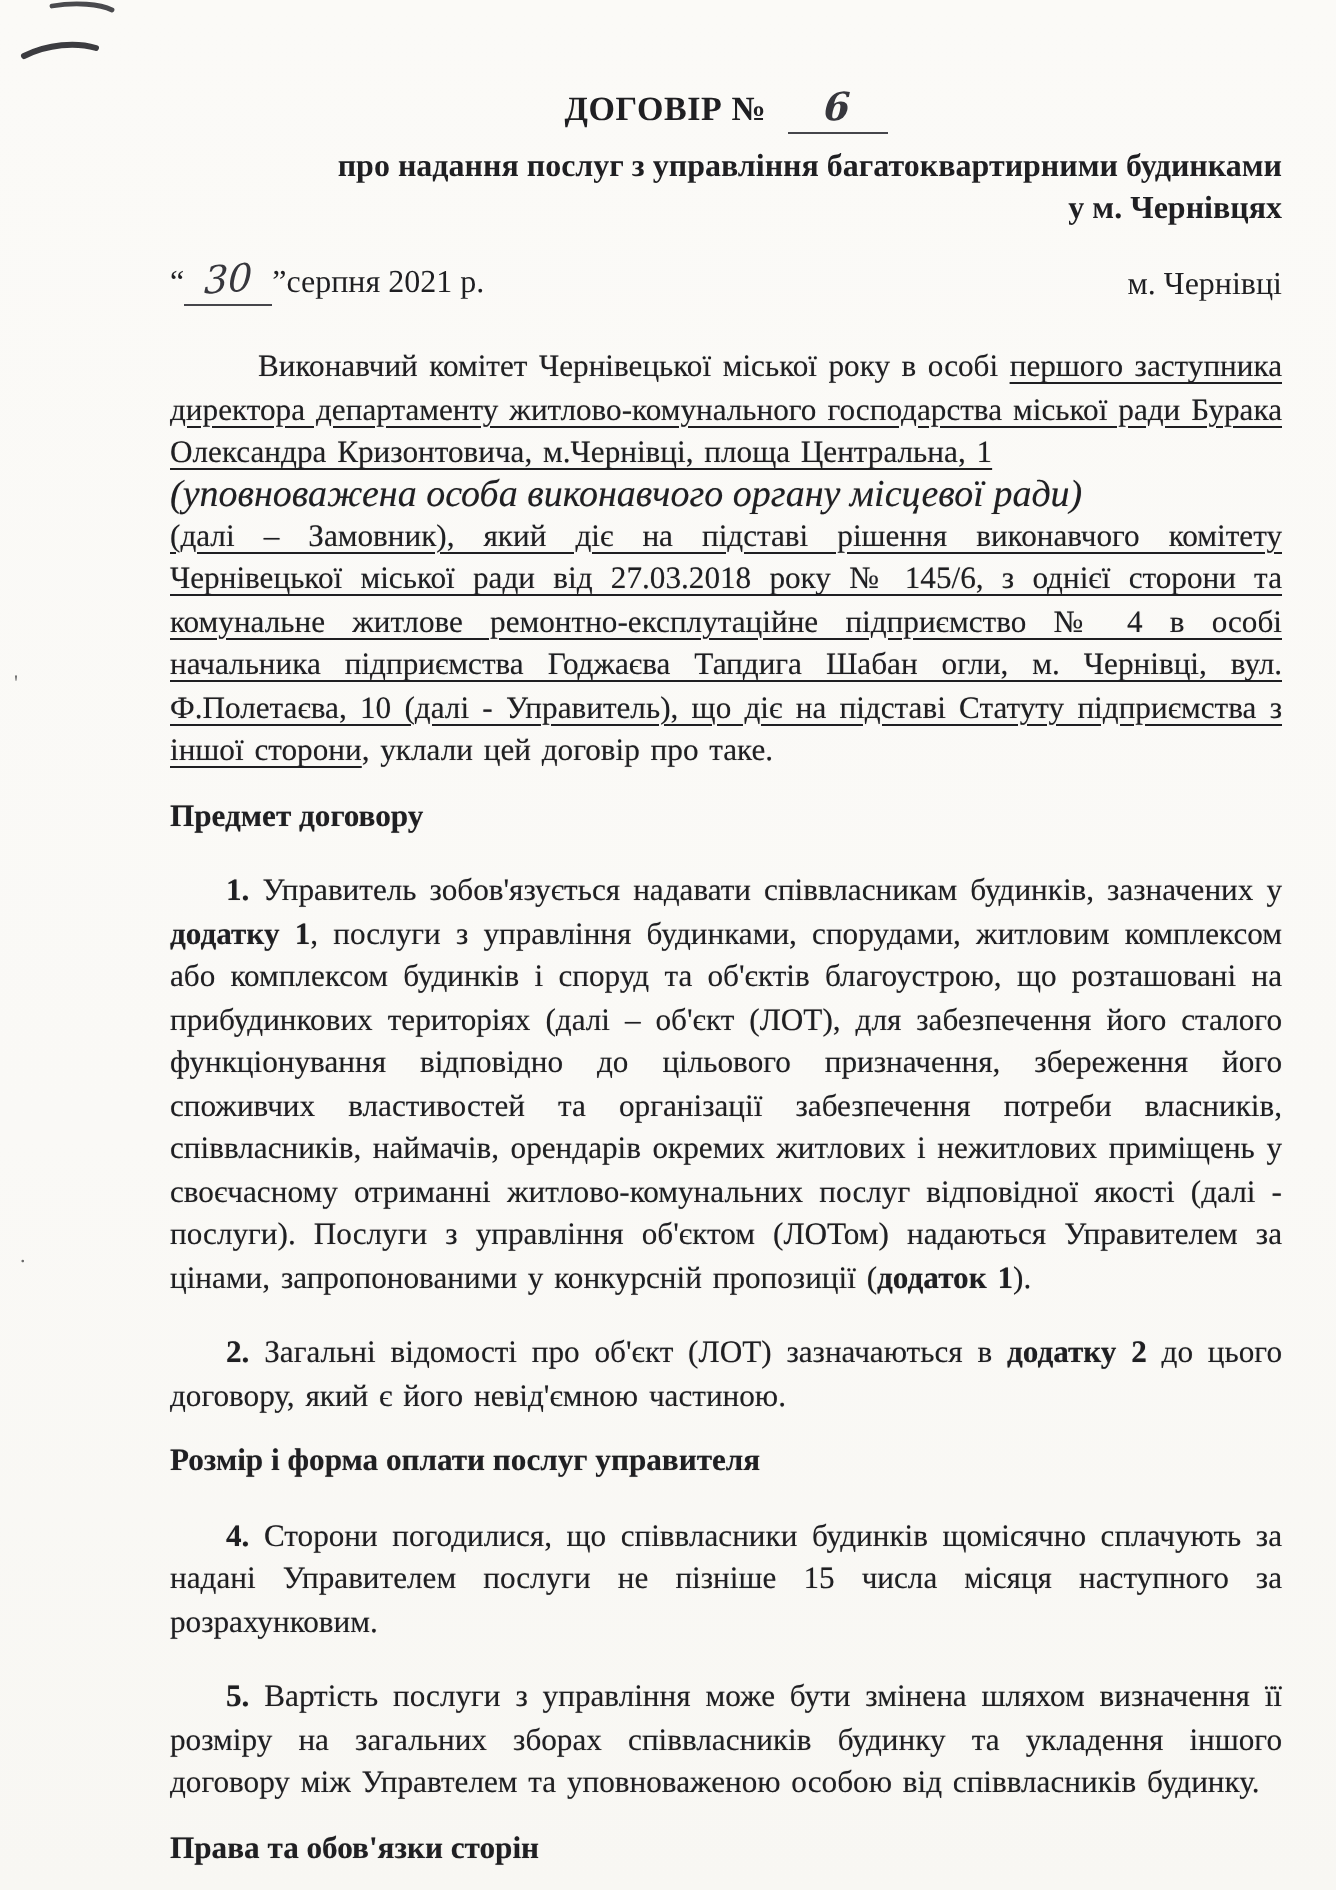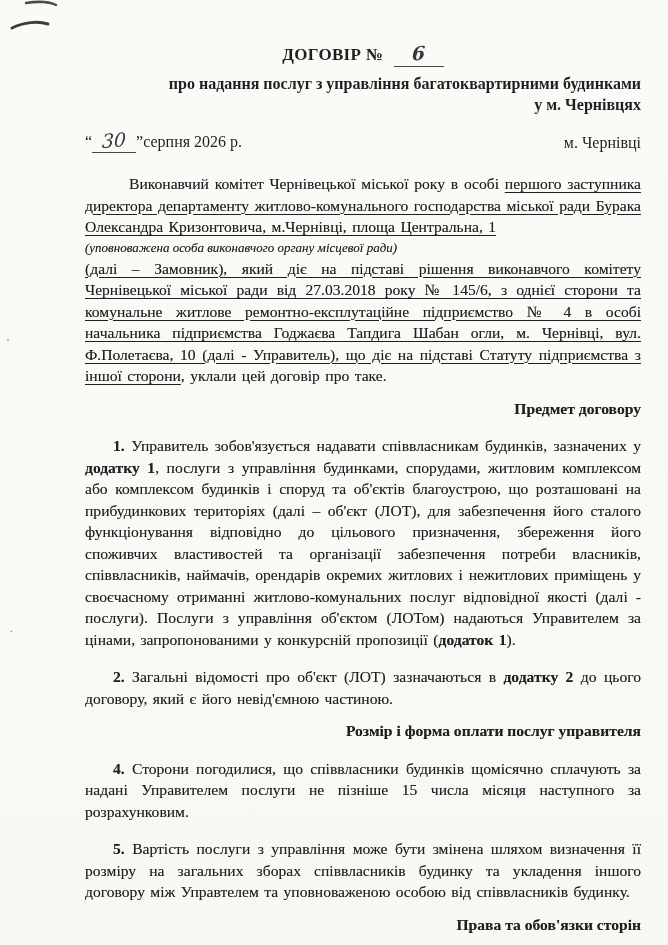--- a/index.html
+++ b/index.html
@@ -41,23 +41,23 @@
     font-size:19px;line-height:14px;color:#37373d;
     display:inline-block;transform:rotate(-4deg) skewX(-6deg);
   }
   .para{
     margin:0;text-align:justify;word-spacing:1.5px;
     text-shadow:0 0 .4px rgba(20,20,20,.45);
   }
   .para.indent{text-indent:44px;}
   .para.num{text-indent:28px;margin-top:16px;}
   .para.gap{}
-  .para.small-italic{font-size:13px;line-height:20px;text-align:left;word-spacing:0;}
+  .para.small-italic{font-size:19px;line-height:20px;text-align:left;word-spacing:0;}
   .heading{
-    text-align:right;font-weight:bold;margin:11px 0 13px;
+    text-align:left;font-weight:bold;margin:11px 0 13px;
     text-shadow:0 0 .4px rgba(20,20,20,.45);
   }
   .b{font-weight:bold;}
   .i{font-style:italic;}
   .u{text-decoration:underline;text-underline-offset:3px;text-decoration-thickness:1px;}
 </style>
 </head>
 <body>
 
 <div class="page">
@@ -74,21 +74,21 @@
 
     <div class="title-row">
       <span>ДОГОВІР №</span>
       <span class="blank num"><span class="hw">6</span></span>
     </div>
     <div class="subtitle">про надання послуг з управління багатоквартирними будинками</div>
     <div class="subtitle">у м. Чернівцях</div>
 
     <div class="date-row">
       <div>
-        <span>“</span><span class="blank day"><span class="hw">30</span></span><span>”серпня 2026 р.</span>
+        <span>“</span><span class="blank day"><span class="hw">30</span></span><span>”серпня 2021 р.</span>
       </div>
       <div>м. Чернівці</div>
     </div>
 
     <div>
         <p class="para indent"><span>Виконавчий комітет Чернівецької міської року в особі </span><span class="u">першого заступника директора департаменту житлово-комунального господарства міської ради Бурака Олександра Кризонтовича, м.Чернівці, площа Центральна, 1</span></p>
         <p class="para small-italic"><span class="i">(уповноважена особа виконавчого органу місцевої ради)</span></p>
         <p class="para"><span class="u">(далі – Замовник), який діє на підставі рішення виконавчого комітету Чернівецької міської ради від 27.03.2018 року № 145/6, з однієї сторони та комунальне житлове ремонтно-експлутаційне підприємство № 4 в особі начальника підприємства Годжаєва Тапдига Шабан огли, м. Чернівці, вул. Ф.Полетаєва, 10 (далі - Управитель), що діє на підставі Статуту підприємства з іншої сторони</span><span>, уклали цей договір про таке.</span></p>
         <div class="heading">Предмет договору</div>
         <p class="para num"><span class="b">1.</span><span> Управитель зобов'язується надавати співвласникам будинків, зазначених у </span><span class="b">додатку 1</span><span>, послуги з управління будинками, спорудами, житловим комплексом або комплексом будинків і споруд та об'єктів благоустрою, що розташовані на прибудинкових територіях (далі – об'єкт (ЛОТ), для забезпечення його сталого функціонування відповідно до цільового призначення, збереження його споживчих властивостей та організації забезпечення потреби власників, співвласників, наймачів, орендарів окремих житлових і нежитлових приміщень у своєчасному отриманні житлово-комунальних послуг відповідної якості (далі - послуги). Послуги з управління об'єктом (ЛОТом) надаються Управителем за цінами, запропонованими у конкурсній пропозиції (</span><span class="b">додаток 1</span><span>).</span></p>

